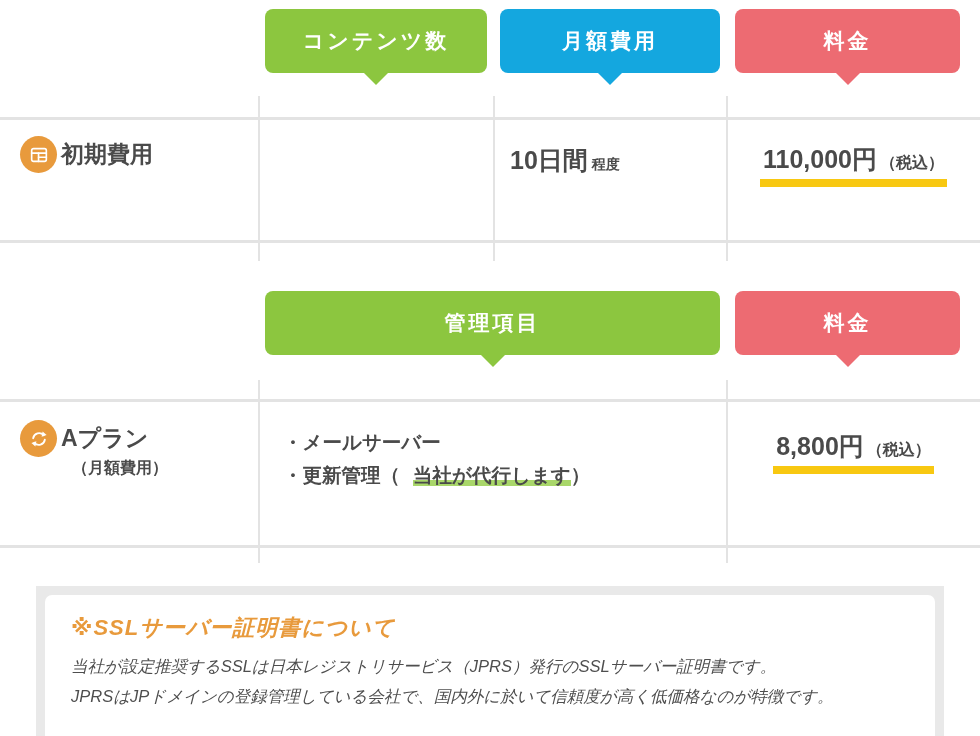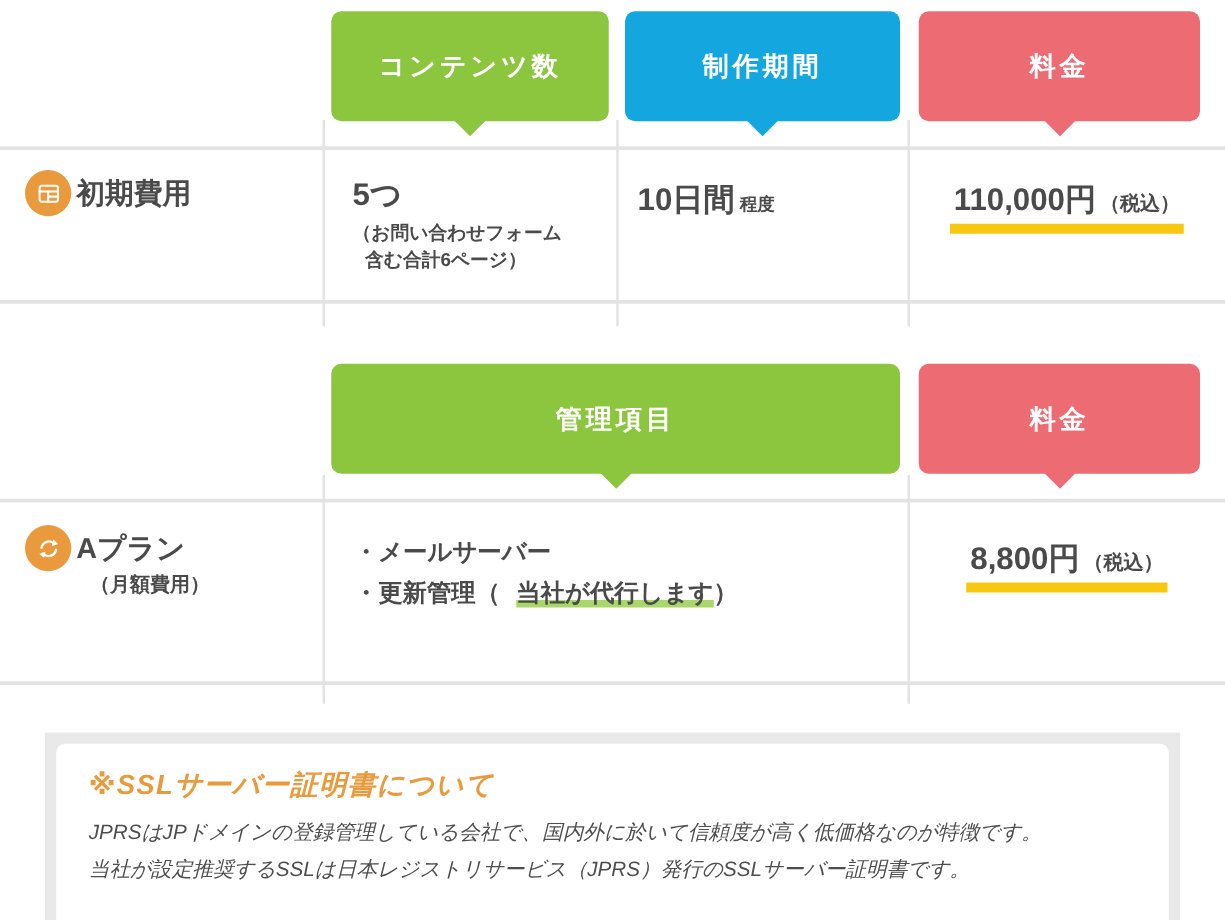--- a/index.html
+++ b/index.html
@@ -5,21 +5,21 @@
   html,body{margin:0;padding:0;background:#ffffff;}
   .stage{
     position:relative;width:980px;height:736px;background:#fff;overflow:hidden;
     font-family:"Liberation Sans","DejaVu Sans",sans-serif;color:var(--text);
   }
   
   .hline{position:absolute;left:0;width:980px;height:3px;background:var(--grid);}
   .vline{position:absolute;width:2px;background:var(--grid);}
   
   .badge{
-    position:absolute;height:88px;border-radius:8px;
+    position:absolute;height:64px;border-radius:8px;
     display:flex;align-items:center;justify-content:center;
     color:#fff;font-weight:bold;font-size:21px;letter-spacing:3px;
   }
   .badge .tail{
     position:absolute;top:100%;left:50%;transform:translateX(-50%);
     width:0;height:0;margin-top:-1px;
     border-left:13px solid transparent;border-right:13px solid transparent;
     border-top:13px solid currentColor;
   }
   .badge.green{background:var(--green);}  .badge.green .tail{color:var(--green);}
@@ -69,47 +69,40 @@
   <div class="hline" style="top:240px"></div>
   <div class="vline" style="left:258px;top:96px;height:165px"></div>
   <div class="vline" style="left:493px;top:96px;height:165px"></div>
   <div class="vline" style="left:726px;top:96px;height:165px"></div>
 
   <div class="badge green" style="left:265px;top:9px;width:222px">
     <span>コンテンツ数</span>
     <i class="tail"></i>
   </div>
   <div class="badge blue" style="left:500px;top:9px;width:220px">
-    <span>制作期間</span>
+    <span>月額費用</span>
     <i class="tail"></i>
   </div>
   <div class="badge red" style="left:735px;top:9px;width:225px">
     <span>料金</span>
     <i class="tail"></i>
   </div>
 
   <div class="row-label" style="top:136px">
     <span class="icon-circle">
       <svg width="22" height="22" viewBox="0 0 24 24" fill="none" stroke="#ffffff" stroke-width="1.8" stroke-linecap="round" stroke-linejoin="round">
         <rect x="4" y="5" width="16" height="14" rx="2"></rect>
         <line x1="4" y1="10" x2="20" y2="10"></line>
         <line x1="11.5" y1="10" x2="11.5" y2="19"></line>
         <line x1="11.5" y1="14.5" x2="20" y2="14.5"></line>
       </svg>
     </span>
     <span class="row-title">初期費用</span>
   </div>
 
-  <div style="position:absolute;left:282px;top:141px">
-    <div class="cell-big">5つ</div>
-    <div class="cell-sub">
-      <div>（お問い合わせフォーム</div>
-      <div class="indent">含む合計6ページ）</div>
-    </div>
-  </div>
 
   <div style="position:absolute;left:510px;top:145px">
     <span class="cell-big">10日間</span><span class="unit-small">程度</span>
   </div>
 
   <div class="price-col" style="top:143px">
     <span class="price-box">
       <span>110,000円</span><span class="price-tax">（税込）</span>
     </span>
   </div>
@@ -150,18 +143,18 @@
 
   <div class="price-col" style="top:430px">
     <span class="price-box">
       <span>8,800円</span><span class="price-tax">（税込）</span>
     </span>
   </div>
 
   <div class="note-outer">
     <div class="note-inner">
       <div class="note-title">※SSLサーバー証明書について</div>
+      <p class="note-line">当社が設定推奨するSSLは日本レジストリサービス（JPRS）発行のSSLサーバー証明書です。</p>
       <p class="note-line">JPRSはJPドメインの登録管理している会社で、国内外に於いて信頼度が高く低価格なのが特徴です。</p>
-      <p class="note-line">当社が設定推奨するSSLは日本レジストリサービス（JPRS）発行のSSLサーバー証明書です。</p>
     </div>
   </div>
 
 </div>
 
 </body></html>

